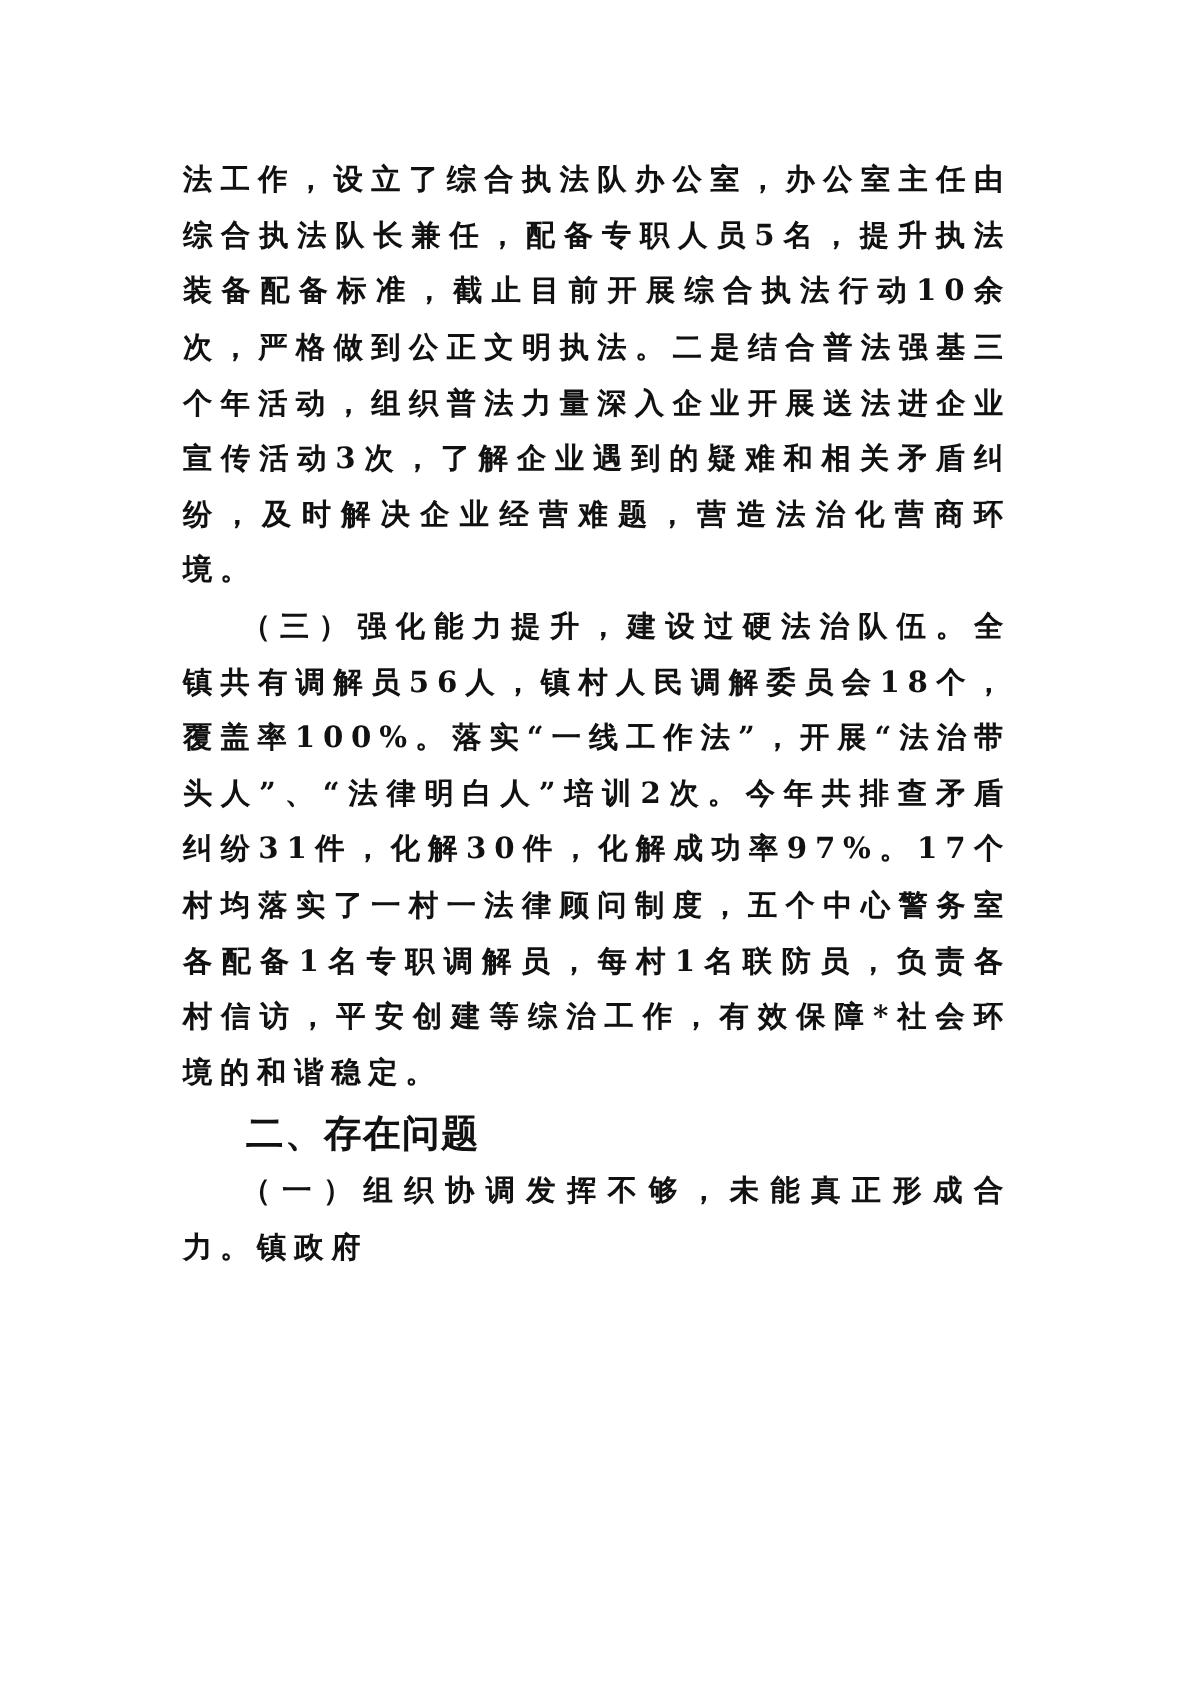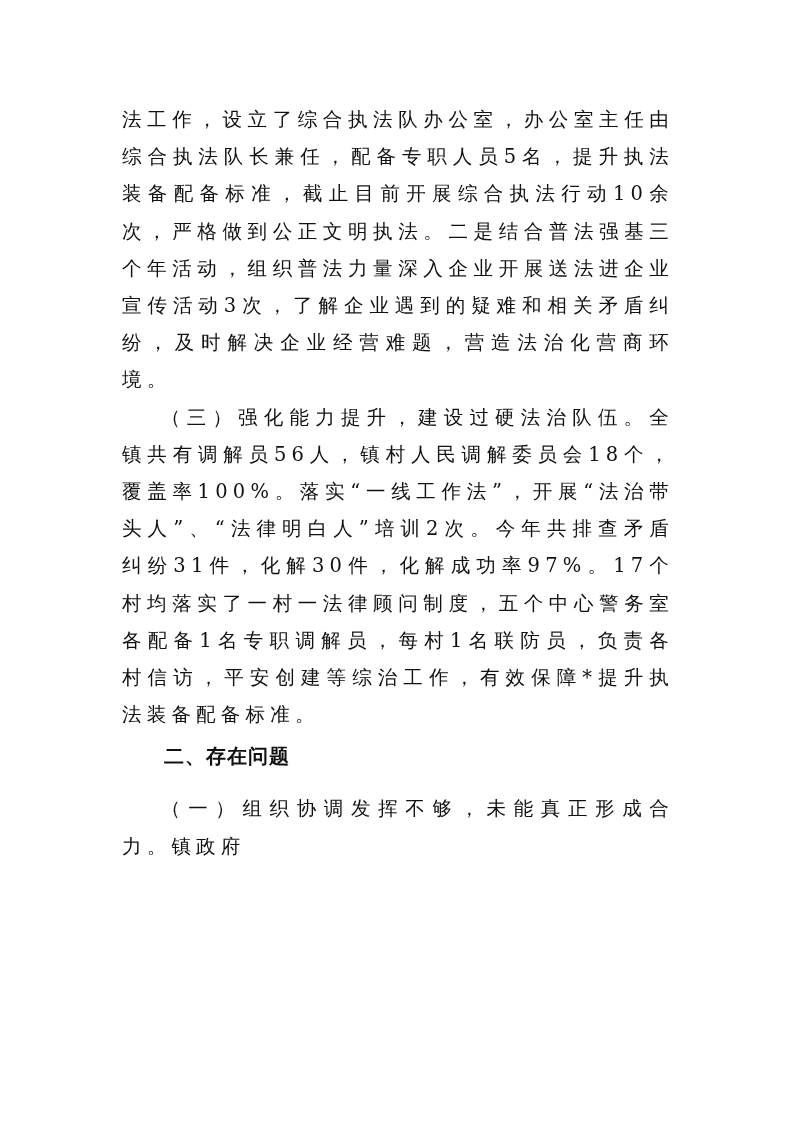--- a/index.html
+++ b/index.html
@@ -5,30 +5,30 @@
   html, body { margin: 0; padding: 0; background: #ffffff; }
   body { width: 793px; height: 1122px; position: relative; overflow: hidden; }
   .page {
     position: absolute; left: 122px; top: 101px; width: 552px;
     font-family: "DejaVu Serif", "Liberation Serif", serif;
     font-size: 19.5px; color: #111111;
     line-height: 37.2px;
     letter-spacing: 5.2px;
     text-align: justify;
   }
-  .para { margin: 0; }
+  .para { margin: 0; font-weight: bold; }
   .indent { text-indent: 2em; }
   .heading {
     font-family: "DejaVu Sans", "Liberation Sans", sans-serif;
-    font-weight: bold; letter-spacing: 1px; font-size: 20px;
-    margin: 4px 0 15px 0; padding-left: 42px; line-height: 38px;
+    font-weight: bold; letter-spacing: 1px; font-size: 25px;
+    margin: 4px 0 0 0; padding-left: 42px; line-height: 38px;
   }
   .last-para { margin-top: 0; }
 </style>
 </head>
 <body>
 
 <div class="page">
   <p class="para">法工作，设立了综合执法队办公室，办公室主任由综合执法队长兼任，配备专职人员5名，提升执法装备配备标准，截止目前开展综合执法行动10余次，严格做到公正文明执法。二是结合普法强基三个年活动，组织普法力量深入企业开展送法进企业宣传活动3次，了解企业遇到的疑难和相关矛盾纠纷，及时解决企业经营难题，营造法治化营商环境。</p>
-  <p class="para indent">（三）强化能力提升，建设过硬法治队伍。全镇共有调解员56人，镇村人民调解委员会18个，覆盖率100%。落实“一线工作法”，开展“法治带头人”、“法律明白人”培训2次。今年共排查矛盾纠纷31件，化解30件，化解成功率97%。17个村均落实了一村一法律顾问制度，五个中心警务室各配备1名专职调解员，每村1名联防员，负责各村信访，平安创建等综治工作，有效保障*提升执法装备配备标准。</p>
+  <p class="para indent">（三）强化能力提升，建设过硬法治队伍。全镇共有调解员56人，镇村人民调解委员会18个，覆盖率100%。落实“一线工作法”，开展“法治带头人”、“法律明白人”培训2次。今年共排查矛盾纠纷31件，化解30件，化解成功率97%。17个村均落实了一村一法律顾问制度，五个中心警务室各配备1名专职调解员，每村1名联防员，负责各村信访，平安创建等综治工作，有效保障*社会环境的和谐稳定。</p>
   <h2 class="heading">二、存在问题</h2>
   <p class="para indent last-para">（一）组织协调发挥不够，未能真正形成合力。镇政府</p>
 </div>
 
 </body></html>

